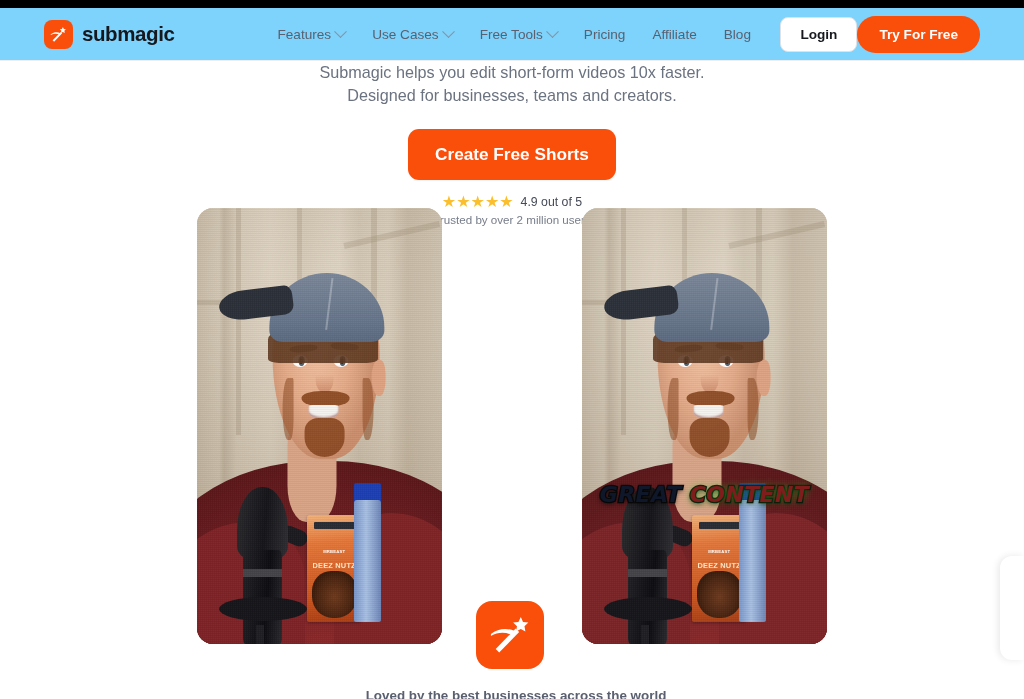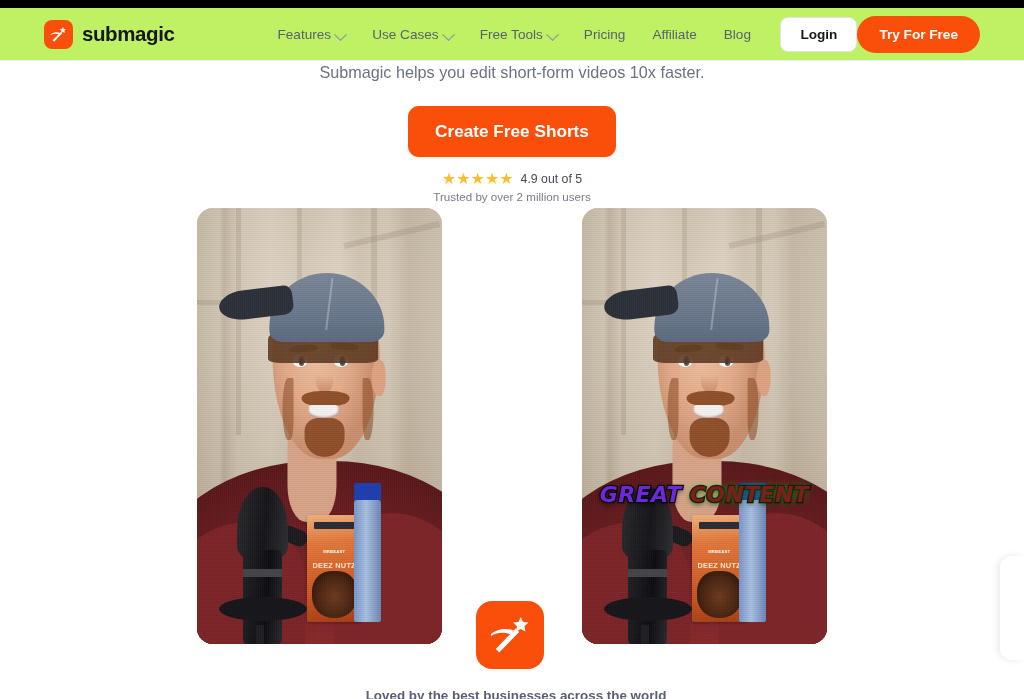--- a/index.html
+++ b/index.html
@@ -30,21 +30,21 @@
     background: #000000;
     z-index: 60;
   }
 
   
   .navbar {
     position: absolute;
     top: 8px; left: 0;
     width: 1024px;
     height: 53px;
-    background: #bef264;
+    background: #7dd3fc;
     border-bottom: 1px solid #eceef1;
     display: flex;
     align-items: center;
     z-index: 50;
   }
 
   .brand {
     display: flex;
     align-items: center;
     gap: 9px;
@@ -69,21 +69,21 @@
   }
 
   .nav-links {
     display: flex;
     align-items: center;
     gap: 27px;
     margin-left: 103px;
   }
   .nav-link {
     display: inline-flex;
-    align-items: flex-end;
+    align-items: center;
     gap: 5px;
     font-size: 13.6px;
     color: #5a6070;
     font-weight: 500;
     cursor: pointer;
     white-space: nowrap;
   }
   .chev {
     width: 9px; height: 9px;
     border-right: 1.6px solid #8b91a0;
@@ -489,21 +489,21 @@
     font-family: "DejaVu Sans", sans-serif;
     font-size: 22px;
     font-weight: 700;
     font-style: italic;
     letter-spacing: 0.4px;
     line-height: 1;
     white-space: nowrap;
     z-index: 5;
   }
   .cap-w1 {
-    color: #6d28d9;
+    color: #0f172a;
     -webkit-text-stroke: 2.6px #0c0c0c;
     paint-order: stroke fill;
     text-shadow: 0 2px 5px rgba(0,0,0,0.75);
   }
   .cap-w2 {
     color: #7f1d1d;
     -webkit-text-stroke: 2.6px #0c0c0c;
     paint-order: stroke fill;
     text-shadow: 0 0 8px rgba(40,230,40,0.55), 0 2px 5px rgba(0,0,0,0.75);
   }
@@ -587,20 +587,21 @@
 
     <div class="nav-actions">
       <button class="btn-login">Login</button>
       <button class="btn-try">Try For Free</button>
     </div>
   </div>
 
   <div class="hero">
     <div class="hero-sub">
       <span class="l1">Submagic helps you edit short-form videos 10x faster.</span>
+      <span class="l2">Designed for businesses, teams and creators.</span>
     </div>
 
     <div class="cta-wrap">
       <button class="btn-cta">Create Free Shorts</button>
     </div>
 
     <div class="rating">
       <span class="stars">★★★★★</span>
       <span class="rating-text">4.9 out of 5</span>
     </div>

